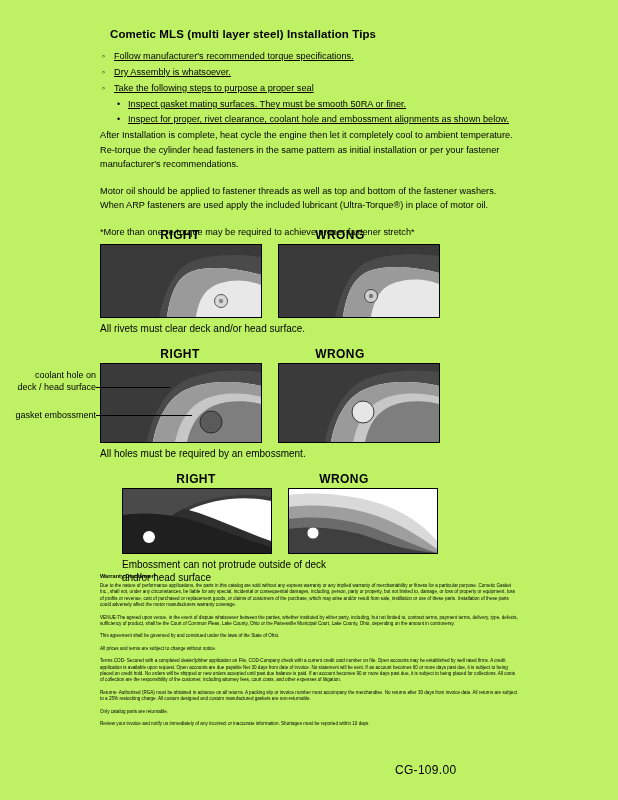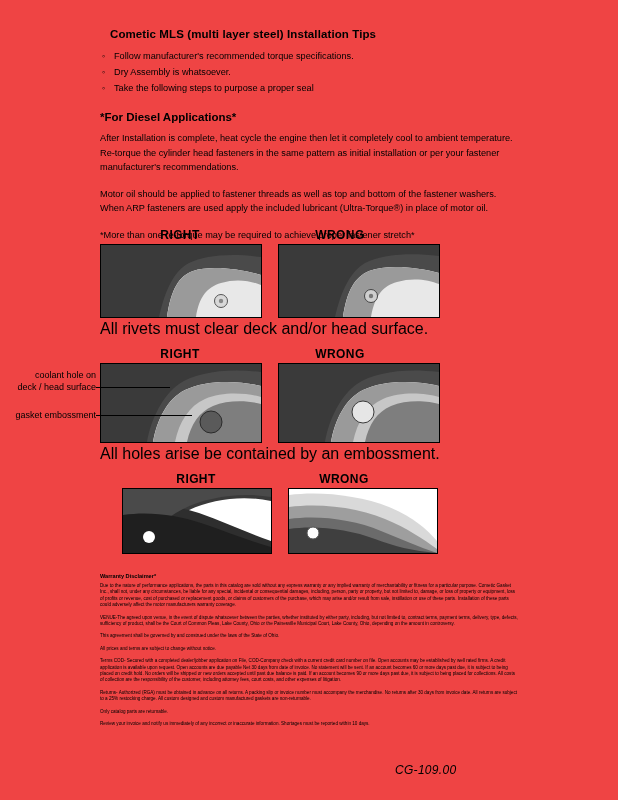--- a/index.html
+++ b/index.html
@@ -13,21 +13,21 @@
     font-family: "Liberation Sans", sans-serif;
     color: #000000;
     position: relative;
     overflow: hidden;
   }
   .page {
     position: absolute;
     left: 0; top: 0;
     width: 618px;
     height: 800px;
-    background: #ef4444;
+    background: #bef264;
   }
   .content {
     position: absolute;
     left: 100px;
     top: 28px;
     width: 420px;
   }
   h1.title {
     font-size: 11.5px;
     font-weight: bold;
@@ -38,20 +38,21 @@
     list-style: none;
     margin: 0;
     padding: 0;
   }
   ul.bullets > li {
     font-size: 9.2px;
     line-height: 14px;
     margin: 0 0 2px 0;
     padding-left: 14px;
     position: relative;
+    text-decoration: underline;
   }
   ul.bullets > li::before {
     content: "\25E6";
     position: absolute;
     left: 2px;
     top: 0;
     font-size: 9px;
   }
   ul.sub {
     list-style: none;
@@ -113,21 +114,21 @@
     display: flex;
     gap: 16px;
   }
   .panel {
     border: 1px solid #000;
     background: #ffffff;
     overflow: hidden;
     position: relative;
   }
   .caption {
-    font-size: 16px;
+    font-size: 10px;
     margin: 4px 0 12px 0;
     line-height: 13px;
   }
 
   
   .annot {
     position: absolute;
     font-size: 9px;
     text-align: right;
     line-height: 12px;
@@ -156,40 +157,42 @@
     line-height: 6.4px;
     margin: 0 0 6px 0;
     text-align: left;
   }
   .docnum {
     position: absolute;
     left: 395px;
     top: 763px;
     font-size: 12px;
     letter-spacing: 0.3px;
-    font-style: italic;
   }
 </style>
 </head>
 <body>
 
 <div class="page">
 
   <div class="content">
     <h1 class="title">Cometic MLS (multi layer steel) Installation Tips</h1>
 
     <ul class="bullets">
       <li>Follow manufacturer's recommended torque specifications.</li>
       <li>Dry Assembly is whatsoever.</li>
       <li>
         <span>Take the following steps to purpose a proper seal</span>
+        <ul class="sub">
+          <li>Inspect gasket mating surfaces.  They must be smooth 50RA or finer.</li>
+          <li>Inspect for proper, rivet clearance, coolant hole and embossment alignments as shown below.</li>
+        </ul>
       </li>
     </ul>
 
-    <h2 class="subhead">*For Diesel Applications*</h2>
     <p class="para">After Installation is complete, heat cycle the engine then let it completely cool to ambient temperature. Re-torque the cylinder head fasteners in the same pattern as initial installation or per your fastener manufacturer's recommendations.</p>
     <p class="para">Motor oil should be applied to fastener threads as well as top and bottom of the fastener washers. When ARP fasteners are used apply the included lubricant (Ultra-Torque®) in place of motor oil.</p>
     <p class="note">*More than one re-torque may be required to achieve proper fastener stretch*</p>
   </div>
 
   <div class="figures">
 
     <div class="fig-row">
       <div class="fig-label-row">
         <div class="fig-label" style="width:160px;">RIGHT</div>
@@ -244,21 +247,21 @@
             <rect x="0" y="0" width="160" height="78" fill="#ffffff"></rect>
             <path d="M0,0 L160,0 L160,22 C136,16 104,16 84,26 C66,35 56,56 52,78 L0,78 Z" fill="#4a4a4a"></path>
             <path d="M0,0 L160,0 L160,8 C126,4 96,8 78,20 C62,31 50,55 46,78 L0,78 L0,0 Z" fill="#3a3a3a"></path>
             <path d="M52,78 C56,56 66,35 84,26 C104,16 136,16 160,22 L160,78 Z" fill="#9a9a9a"></path>
             <path d="M74,78 C78,58 88,42 104,35 C122,27 146,29 160,33 L160,78 Z" fill="#c7c7c7"></path>
             <path d="M86,78 C90,60 98,48 112,42 C128,35 150,37 160,40 L160,78 Z" fill="#7e7e7e"></path>
             <circle cx="84" cy="48" r="11" fill="#e6e6e6" stroke="#3a3a3a" stroke-width="1"></circle>
           </svg>
         </div>
       </div>
-      <div class="caption">All holes arise be contained by an embossment.</div>
+      <div class="caption">All holes must be required by an embossment.</div>
 
       <div class="annot" style="left:-122px; top:22px; width:118px;">
         <div>coolant hole on</div>
         <div>deck / head surface</div>
       </div>
       <div class="leader" style="left:-4px; top:40px; width:74px;"></div>
 
       <div class="annot" style="left:-122px; top:62px; width:118px;">
         <div>gasket embossment</div>
       </div>
@@ -284,20 +287,24 @@
         <div class="panel" style="width:148px;height:64px;">
           <svg width="148" height="64" viewBox="0 0 148 64">
             <rect x="0" y="0" width="148" height="64" fill="#ffffff"></rect>
             <path d="M0,6 C30,2 70,6 100,18 C122,27 138,40 148,52 L148,64 L0,64 Z" fill="#d9d9d9"></path>
             <path d="M0,18 C30,14 68,18 96,30 C118,39 134,50 148,60 L148,64 L0,64 Z" fill="#9e9e9e"></path>
             <path d="M0,30 C28,26 64,30 92,42 C112,50 130,58 148,64 L0,64 Z" fill="#6b6b6b"></path>
             <path d="M0,40 C26,36 60,40 86,50 C104,57 124,62 148,64 L0,64 Z" fill="#3f3f3f"></path>
             <circle cx="24" cy="44" r="6" fill="#ffffff" stroke="#555" stroke-width="1"></circle>
           </svg>
         </div>
+      </div>
+      <div class="caption">
+        <div>Embossment can not protrude outside of deck</div>
+        <div>and/or head surface</div>
       </div>
     </div>
 
   </div>
 
   <div class="warranty">
     <h3>Warranty Disclaimer*</h3>
     <p>Due to the nature of performance applications, the parts in this catalog are sold without any express warranty or any implied warranty of merchantability or fitness for a particular purpose.  Cometic Gasket Inc., shall not, under any circumstances, be liable for any special, incidental or consequential damages, including, person, party or property, but not limited to, damage, or loss of property or equipment, loss of profits or revenue, cost of purchased or replacement goods, or claims of customers of the purchase, which may arise and/or result from sale, instillation or use of these parts.  Installation of these parts could adversely affect the motor manufacturers warranty coverage.</p>
     <p>VENUE-The agreed upon venue, in the event of dispute whatsoever between the parties, whether instituted by either party, including, but not limited to, contract terms, payment terms, delivery, type, defects, sufficiency of product, shall be the Court of Common Pleas, Lake County, Ohio or the Painesville Municipal Court, Lake County, Ohio, depending on the amount in controversy.</p>
     <p>This agreement shall be governed by and construed under the laws of the State of Ohio.</p>

